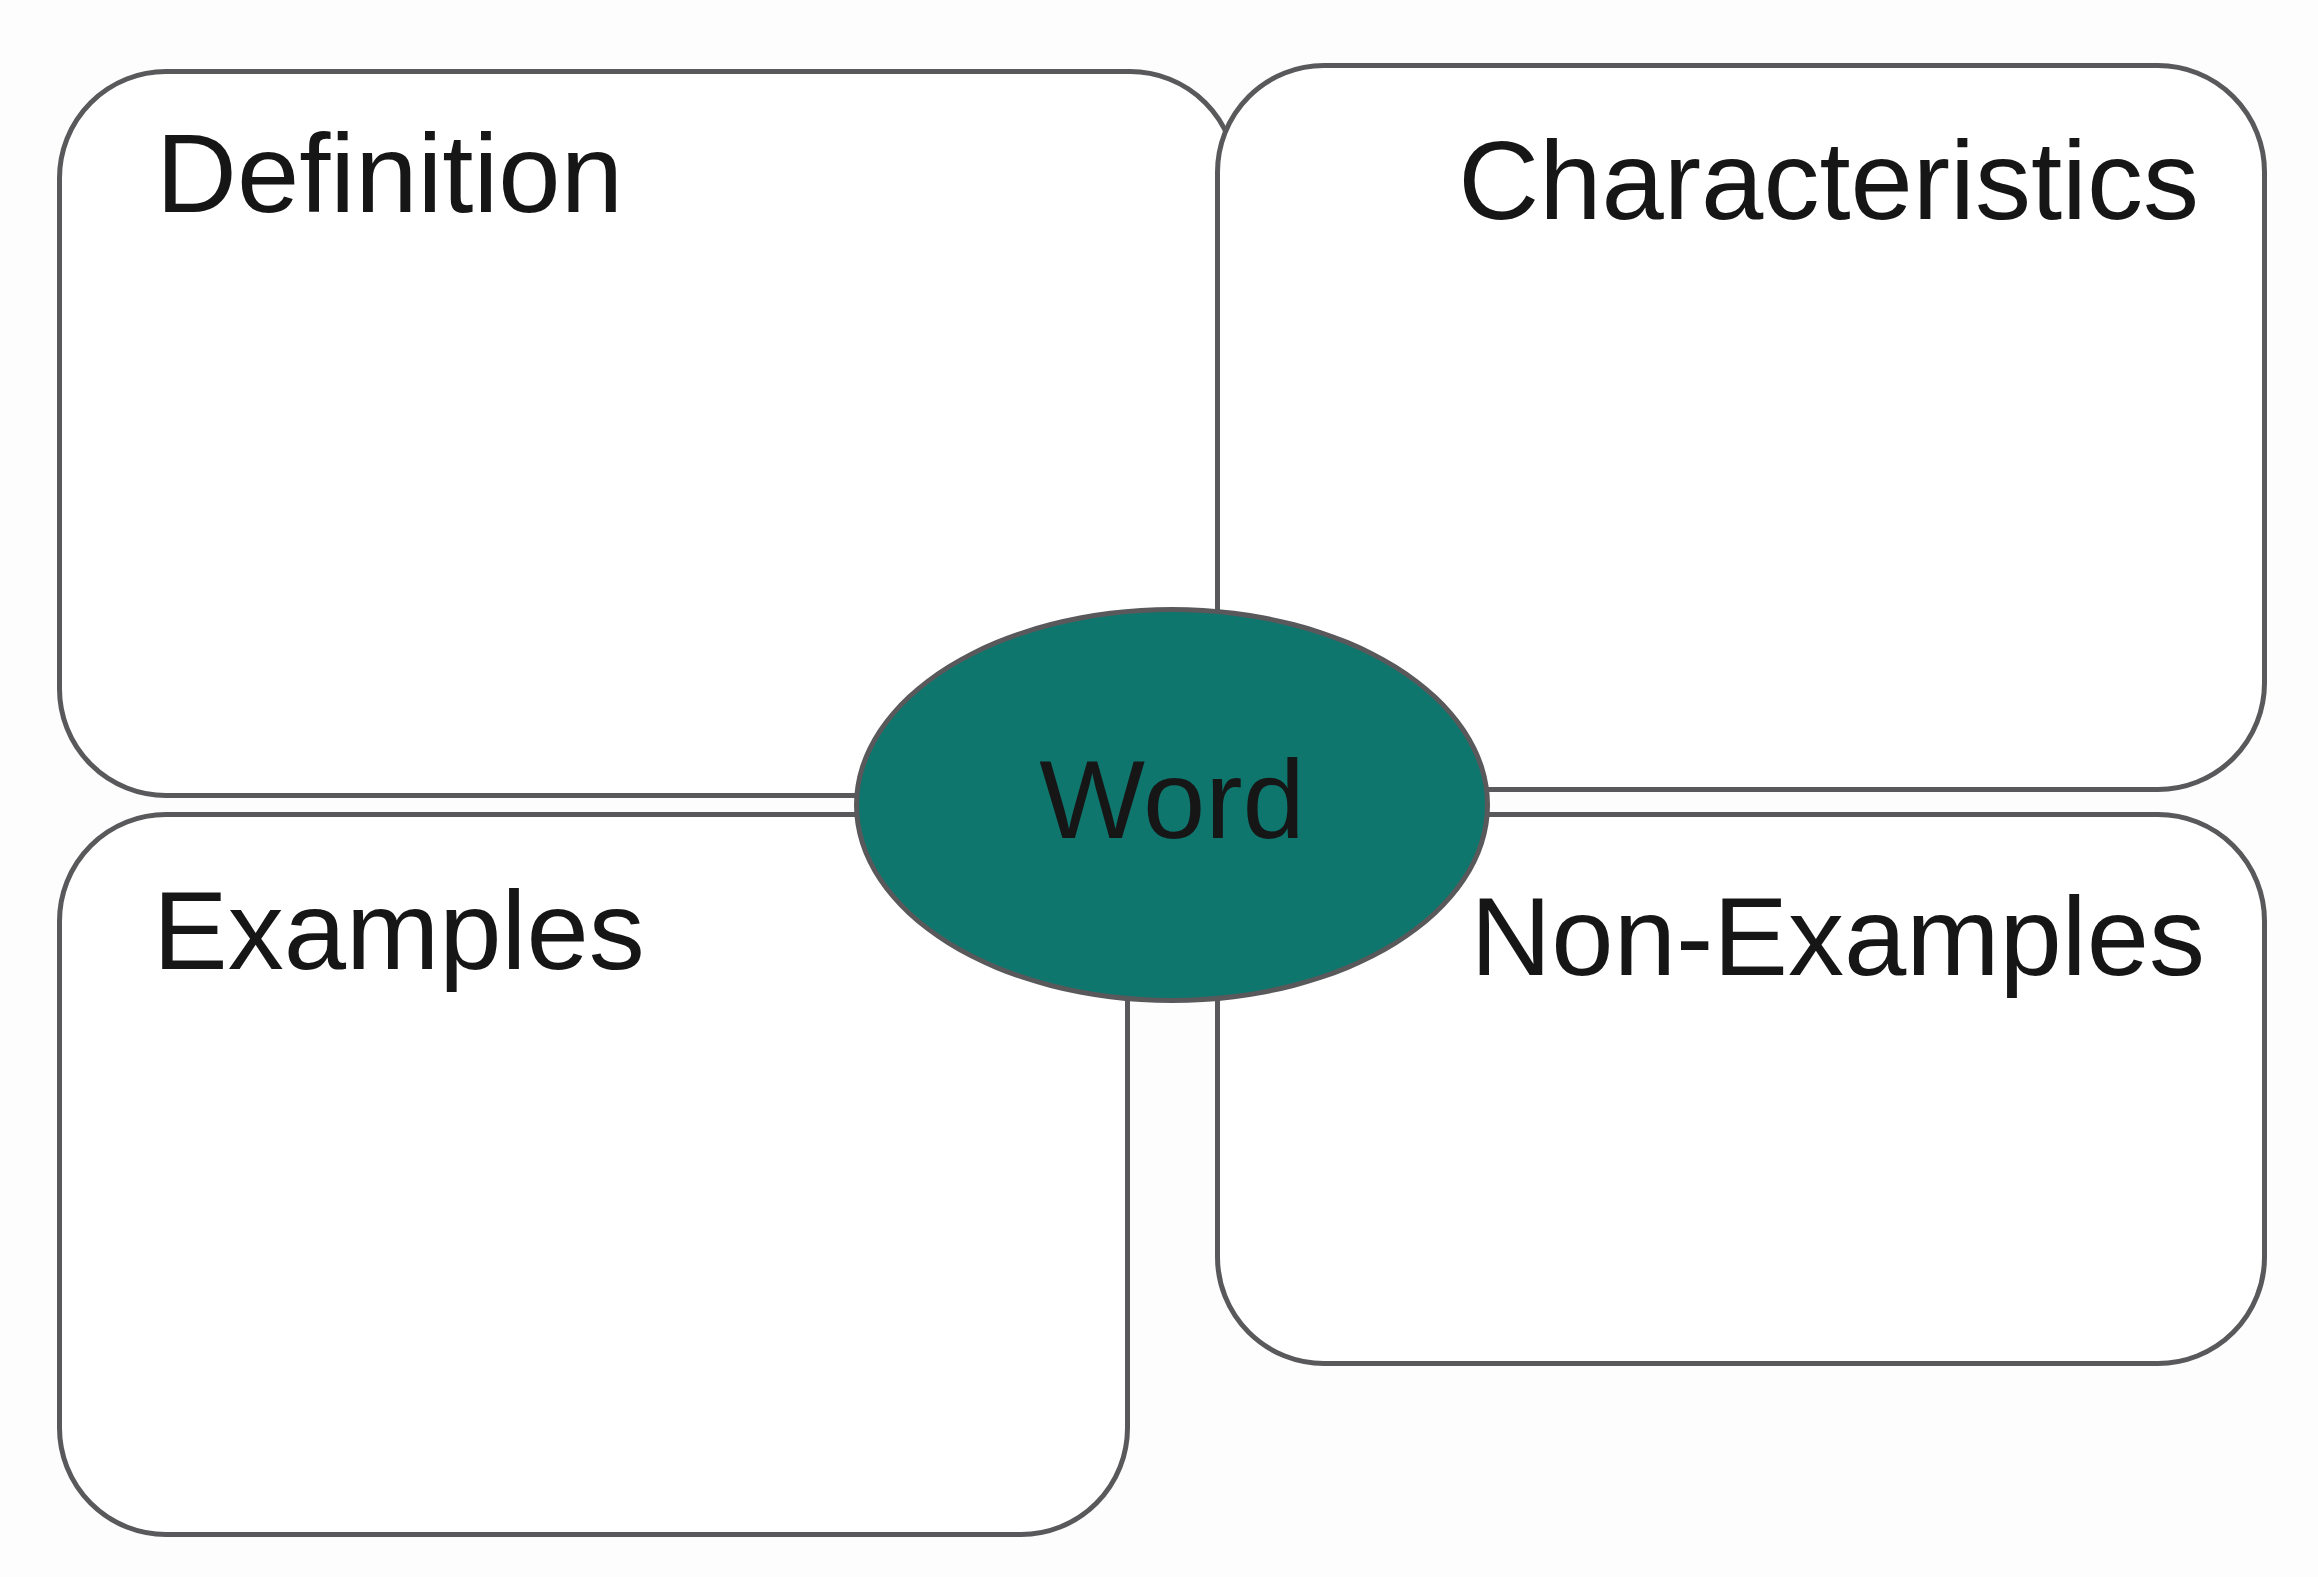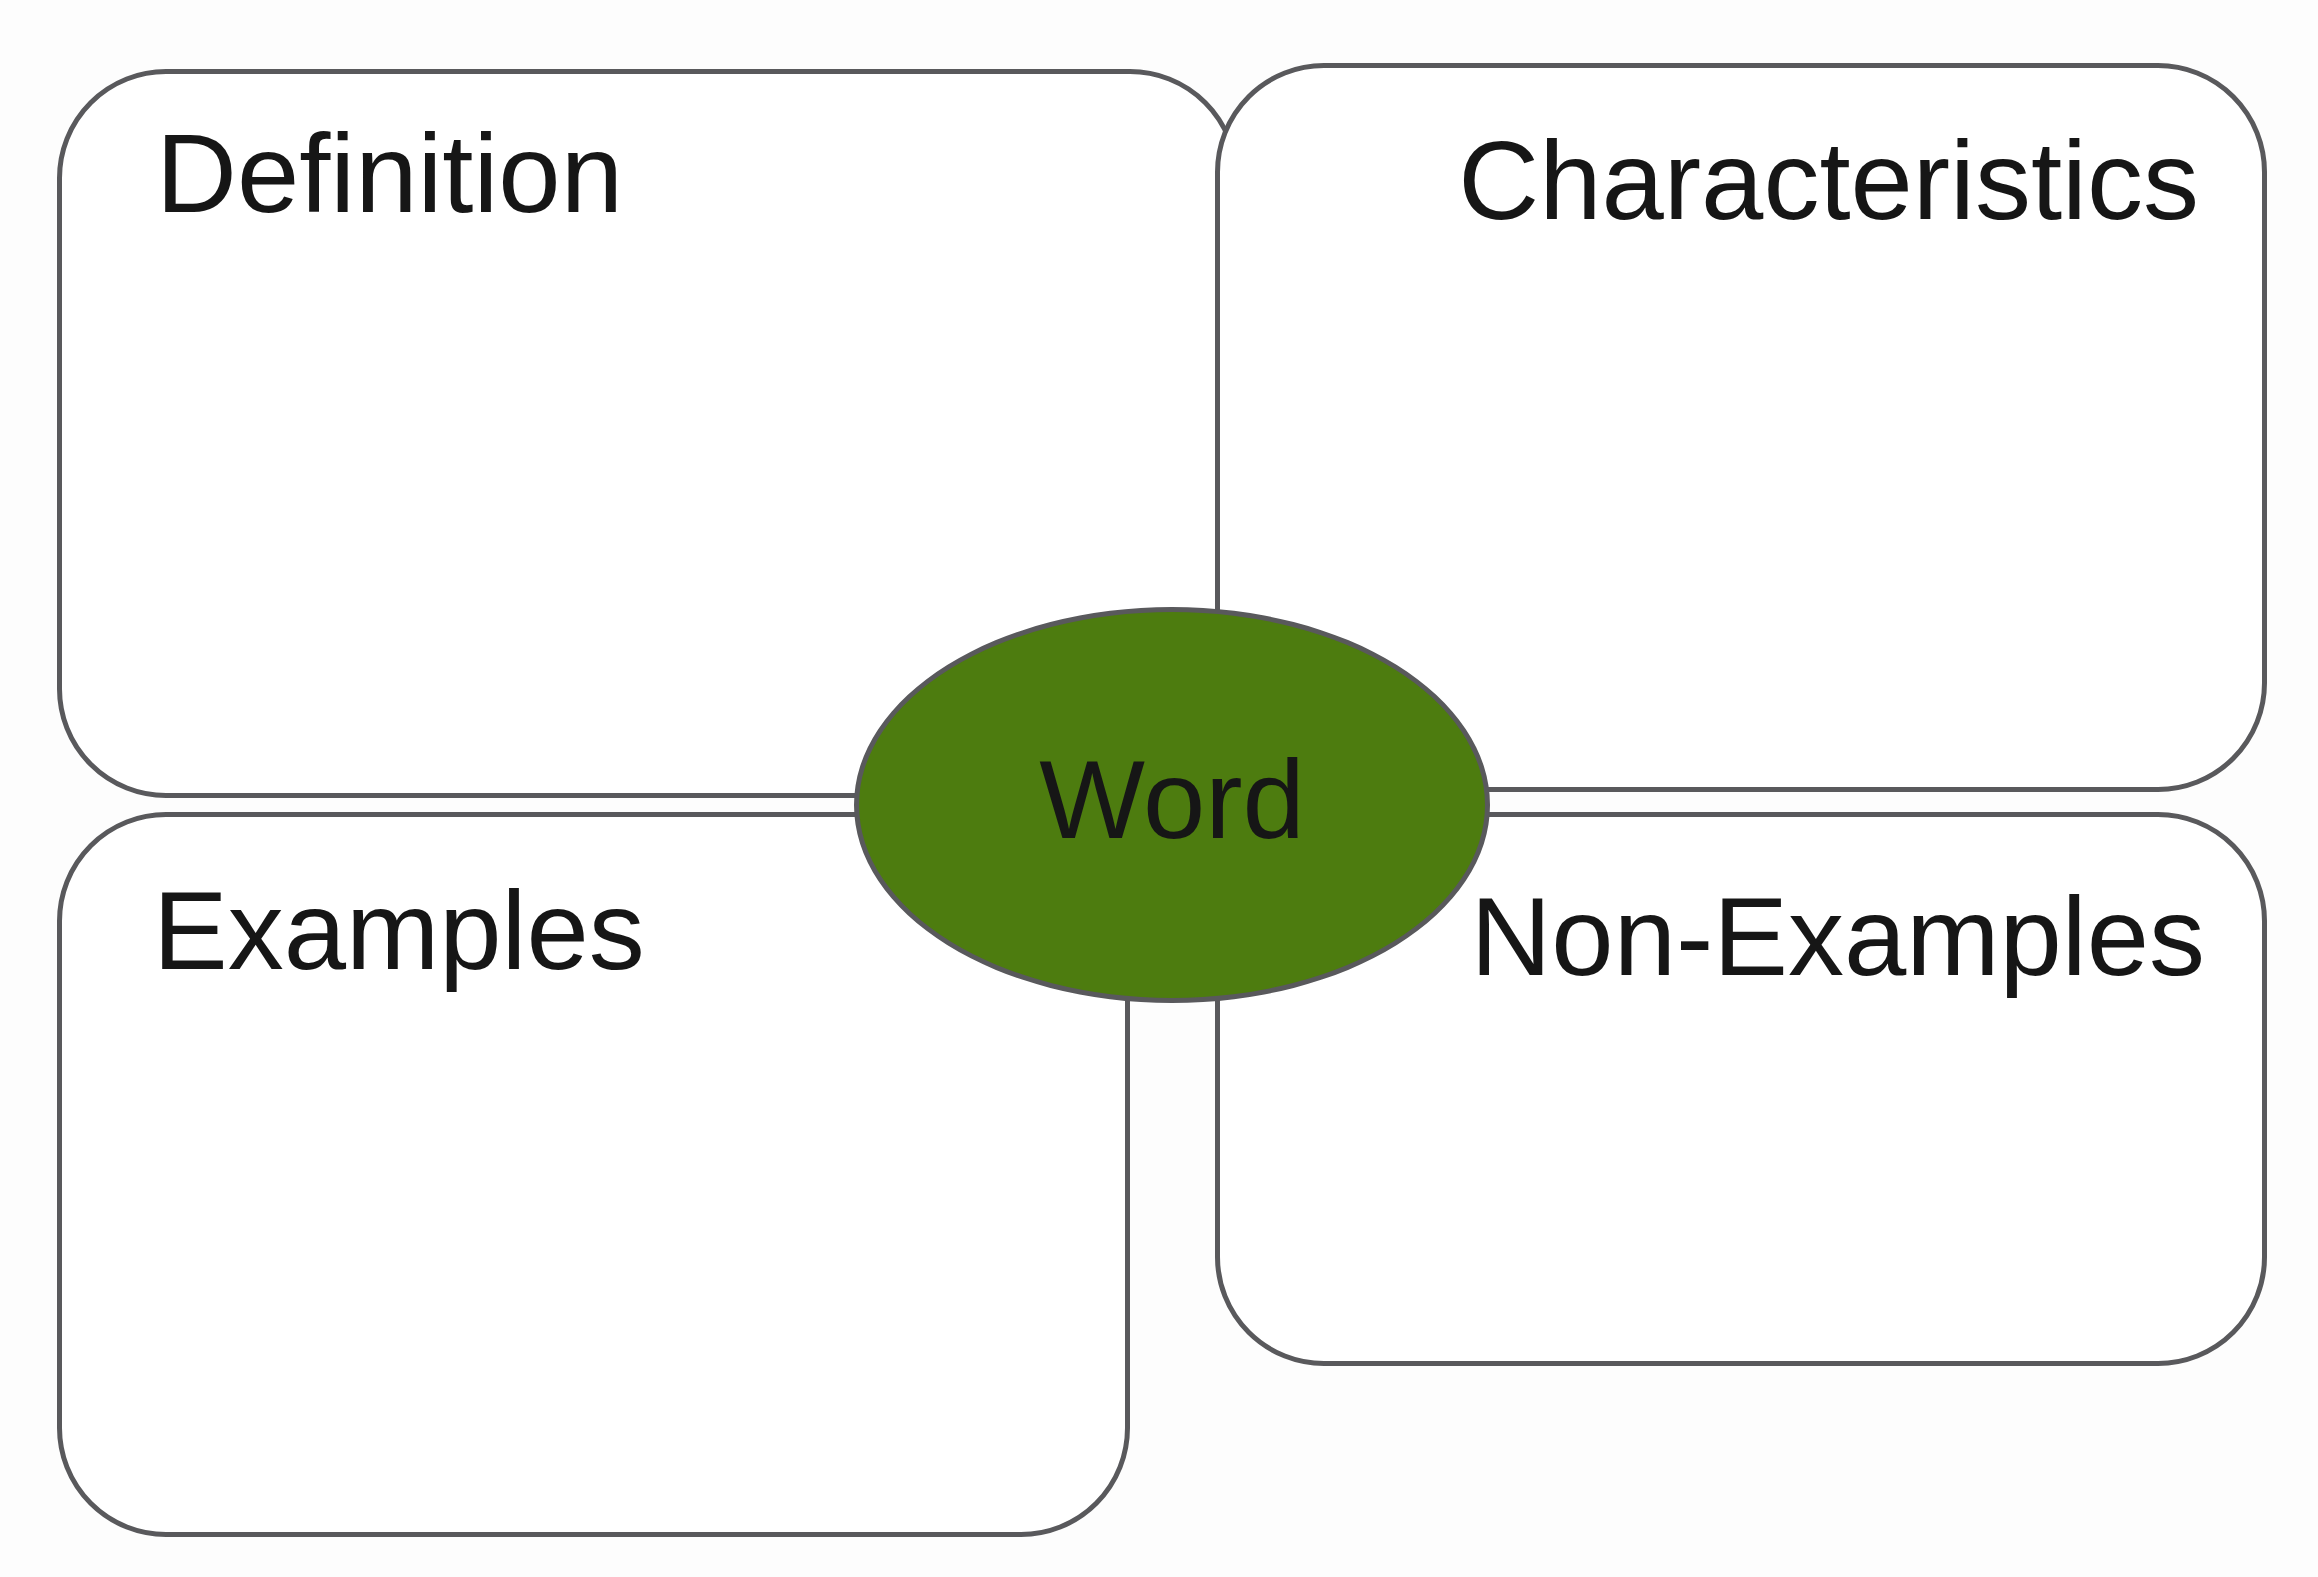--- a/index.html
+++ b/index.html
@@ -38,21 +38,21 @@
   .label-tr { right: 63px; top: 46px; }
   .label-bl { left: 91px; top: 47px; }
   .label-br { right: 57px; top: 53px; }
   .center-ellipse {
     position: absolute;
     box-sizing: border-box;
     left: 854px;
     top: 607px;
     width: 636px;
     height: 396px;
-    background: #4d7c0f;
+    background: #0f766e;
     border: 5.4px solid #59595c;
     border-radius: 50%;
     z-index: 2;
     display: flex;
     align-items: center;
     justify-content: center;
   }
   .center-label {
     font-size: 112px;
     line-height: 1;

